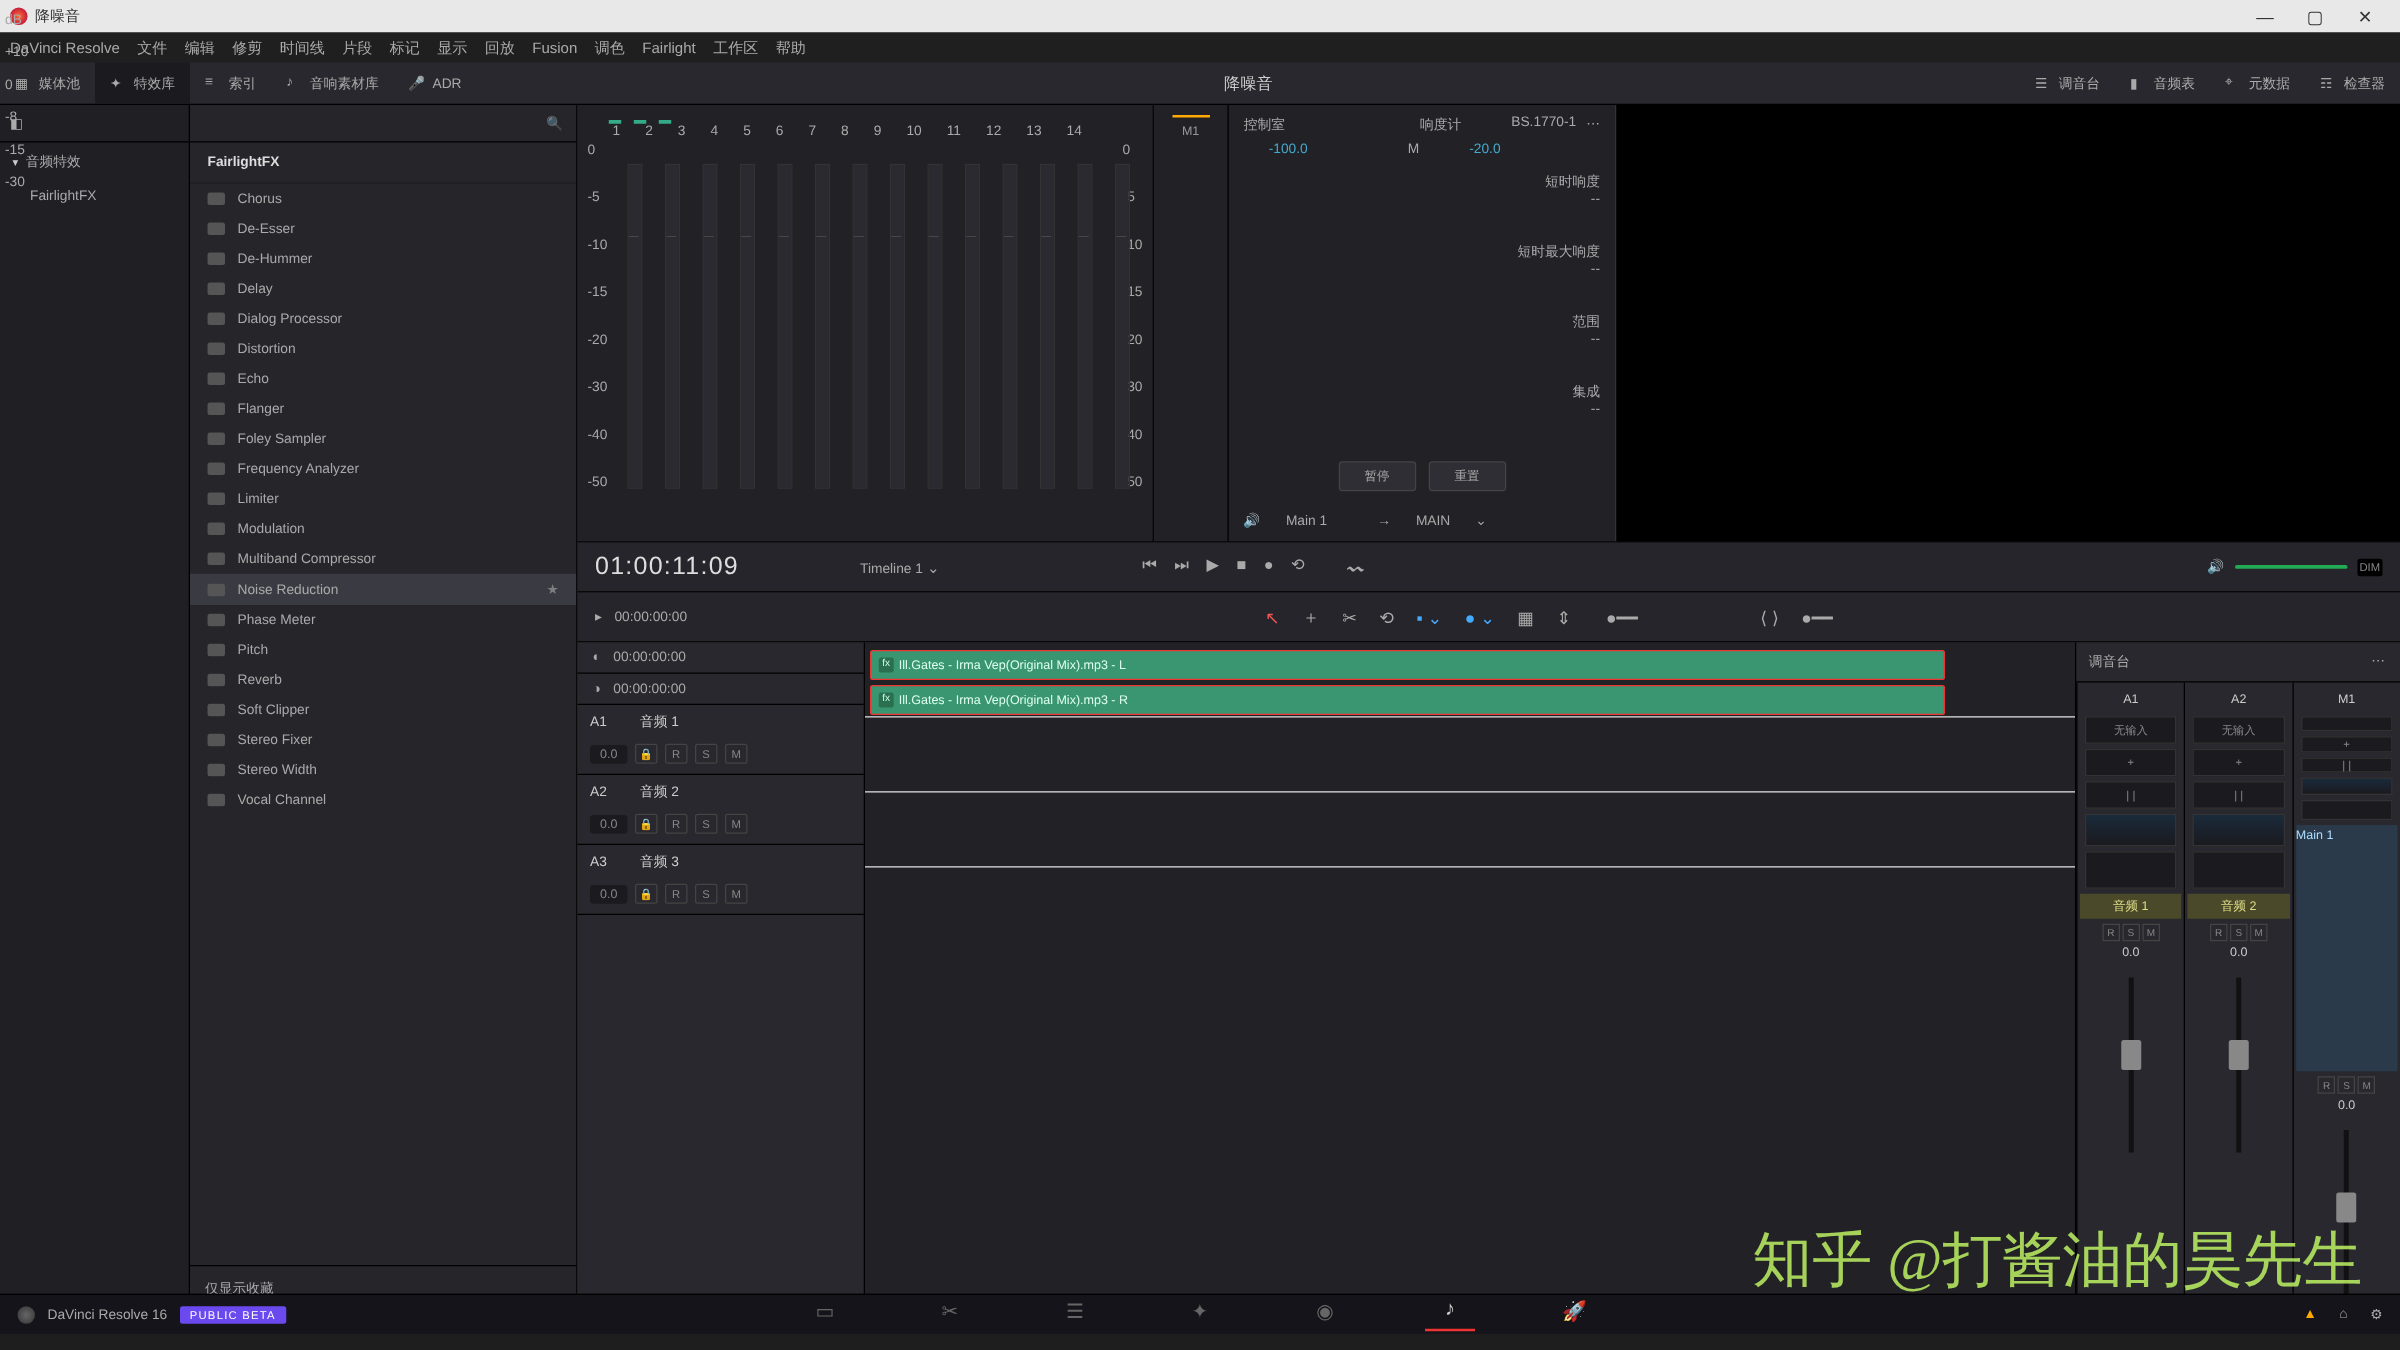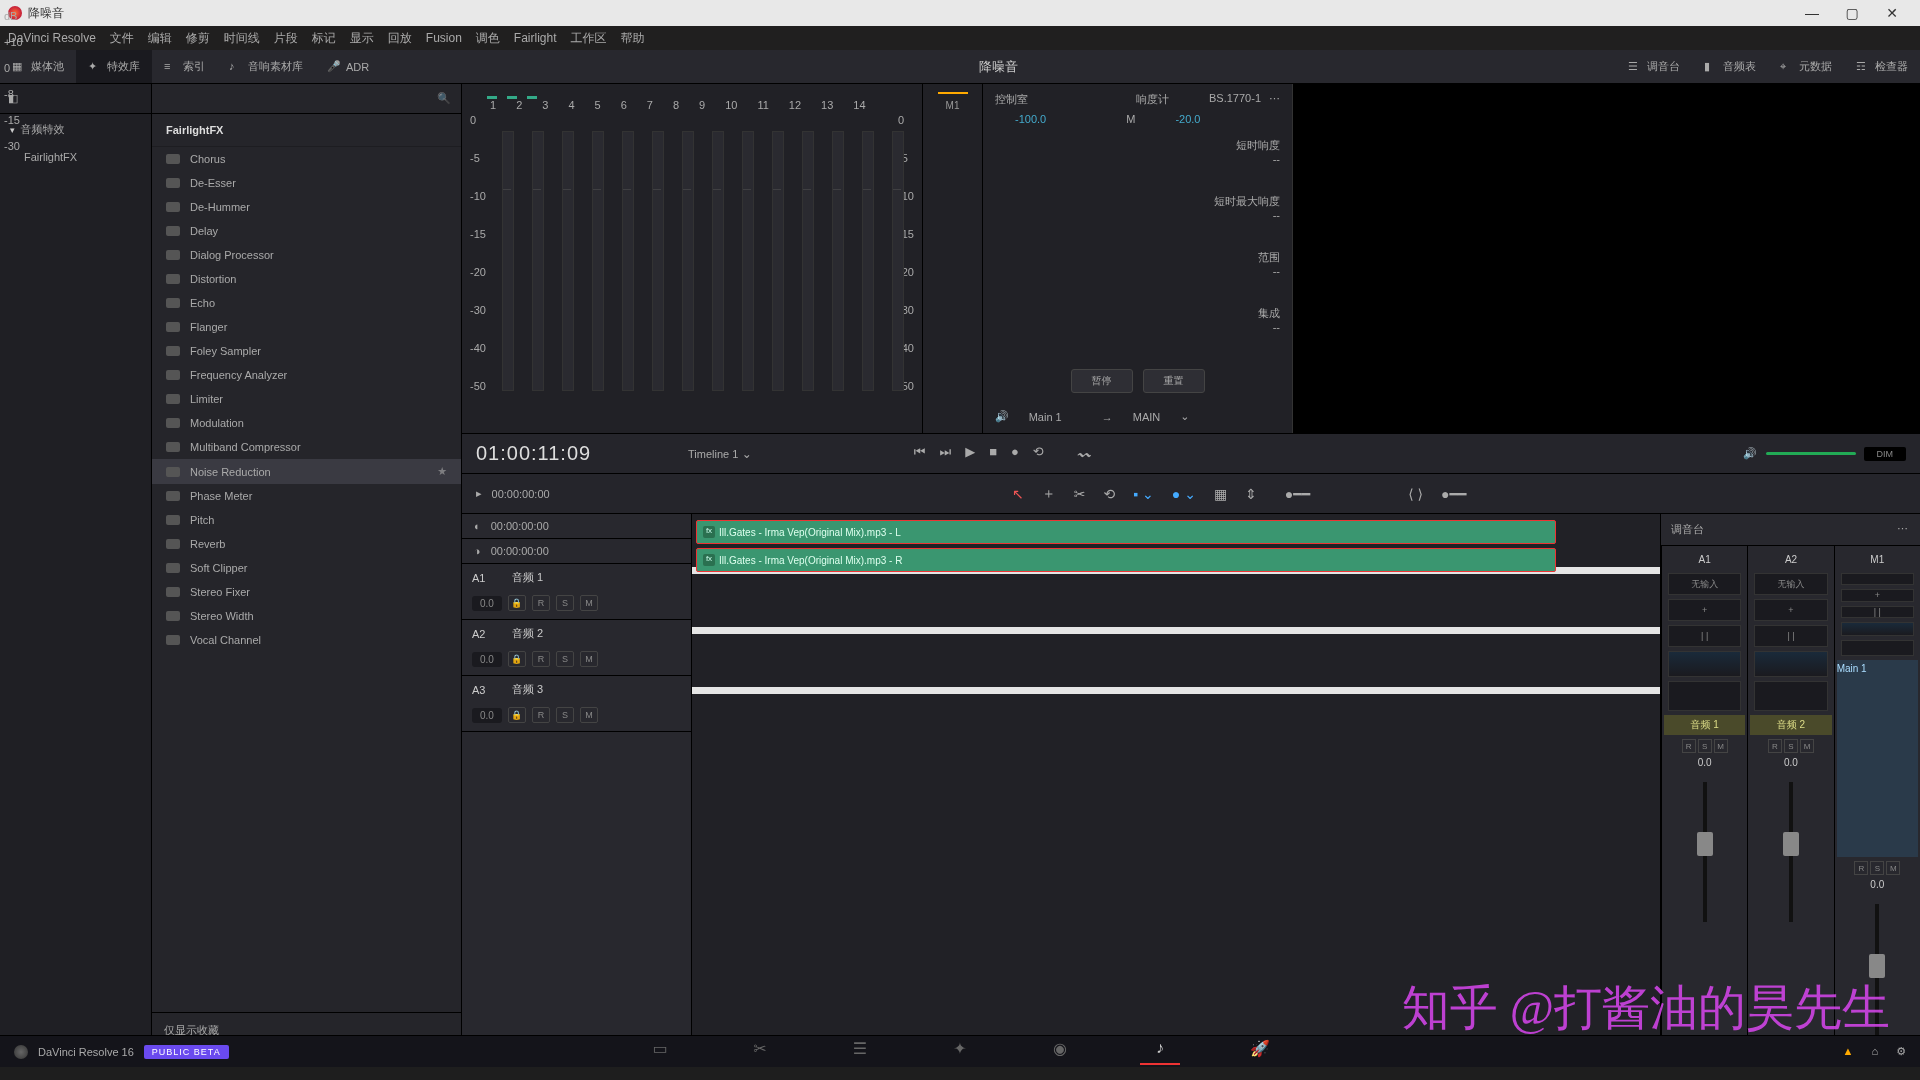--- a/index.html
+++ b/index.html
@@ -55,21 +55,21 @@
 .control-room .footer { position:absolute; bottom:10px; left:12px; right:12px; display:flex; gap:20px; color:#888; font-size:10px; align-items:center; }
 .viewer { flex:1; background:#000; border-left:1px solid #333; }
 .timeline-area { flex:1; display:flex; flex-direction:column; }
 .transport { height:40px; background:#25252b; border-bottom:1px solid #000; display:flex; align-items:center; padding:0 14px; gap:12px; }
 .transport .tc { color:#ddd; font-size:20px; font-weight:300; letter-spacing:1px; width:200px; }
 .transport .tlname { color:#aaa; font-size:12px; }
 .transport .controls { display:flex; gap:14px; margin-left:150px; }
 .transport .controls span { color:#aaa; font-size:13px; }
 .transport .vol { margin-left:auto; display:flex; align-items:center; gap:8px; }
 .transport .vol .track { width:90px; height:3px; background:#2a5; border-radius:2px; }
-.transport .dim { background:#000000; color:#888; padding:2px 13px; font-size:9px; border-radius:2px; }
+.transport .dim { background:#000000; color:#888; padding:2px 2px; font-size:9px; border-radius:2px; }
 .toolstrip { height:40px; background:#25252b; border-bottom:1px solid #000; display:flex; align-items:center; }
 .toolstrip .tcmini { width:230px; padding:0 14px; }
 .toolstrip .tcmini .row { display:flex; align-items:center; gap:10px; color:#888; font-size:10px; padding:2px 0; }
 .toolstrip .tools { display:flex; gap:18px; margin-left:320px; align-items:center; }
 .toolstrip .tools span { color:#aaa; font-size:14px; }
 .toolstrip .tools .sel { color:#e55; }
 .toolstrip .tools .flag1 { color:#4af; }
 .toolstrip .tools .flag2 { color:#4af; }
 .timeline-body { flex:1; display:flex; background:#1f1f24; }
 .track-headers { width:230px; background:#28282e; border-right:1px solid #000; }
@@ -80,21 +80,21 @@
 .track-headers .thdr .r2 { display:flex; align-items:center; padding:4px 10px 8px; gap:6px; }
 .track-headers .thdr .r2 .db { background:#1a1a1f; color:#888; padding:2px 8px; border-radius:3px; font-size:10px; }
 .track-headers .thdr .r2 .sq { width:18px; height:16px; border:1px solid #444; border-radius:2px; display:flex; align-items:center; justify-content:center; font-size:9px; color:#888; }
 .track-headers .tcrow { display:flex; align-items:center; gap:10px; padding:6px 12px; border-bottom:1px solid #000; color:#888; font-size:10px; }
 .tracks-area { flex:1; position:relative; background:#212126; overflow:hidden; }
 .ruler { height:58px; border-bottom:1px solid #000; position:relative; background:#25252b; }
 .ruler .tick { position:absolute; top:36px; color:#777; font-size:9px; }
 .ruler .playhead { position:absolute; top:28px; width:0; height:0; border-left:6px solid transparent; border-right:6px solid transparent; border-top:8px solid #e33; }
 .ruler .playline { position:absolute; top:36px; bottom:-600px; width:1px; background:#e33; }
 .ruler .inpoint { position:absolute; top:50px; width:8px; height:8px; background:#38e; border-radius:50%; }
-.track-lane { height:60px; border-bottom:7px solid #e5e5e5; position:relative; display:flex; align-items:center; }
+.track-lane { height:60px; border-bottom:1px solid #e5e5e5; position:relative; display:flex; align-items:center; }
 .clip { position:absolute; height:24px; background:#3a9670; border:1px solid #e33; border-radius:2px; display:flex; align-items:center; padding:0 6px; gap:4px; overflow:hidden; }
 .clip .fxb { width:12px; height:12px; background:#2a7050; border-radius:2px; font-size:8px; color:#cfe; text-align:center; }
 .clip .cname { color:#dfe; font-size:10px; white-space:nowrap; }
 .mixer-panel { width:260px; background:#28282e; border-left:1px solid #000; display:flex; flex-direction:column; }
 .mixer-panel .mhdr { padding:8px 10px; color:#ccc; border-bottom:1px solid #000; display:flex; }
 .mixer-panel .mhdr .dots { margin-left:auto; letter-spacing:2px; }
 .mixer-panel .strips { flex:1; display:flex; }
 .mixer-panel .strip { flex:1; border-left:1px solid #000; display:flex; flex-direction:column; align-items:center; padding:4px 2px; gap:4px; }
 .mixer-panel .strip .sname { color:#ccc; font-size:10px; padding:4px 0; }
 .mixer-panel .strip .box { width:90%; height:22px; background:#1a1a1f; border:1px solid #333; display:flex; align-items:center; justify-content:center; font-size:9px; color:#888; }
@@ -109,21 +109,21 @@
 .mixer-panel .fader-knob { position:absolute; top:50px; left:-6px; width:16px; height:24px; background:#888; border-radius:2px; }
 .mixer-panel .fscale { position:absolute; left:4px; top:10px; display:flex; flex-direction:column; gap:14px; font-size:8px; color:#666; }
 .bottombar { position:absolute; bottom:13px; left:0; right:0; height:32px; background:#14141a; border-top:1px solid #000; display:flex; align-items:center; padding:0 14px; gap:10px; }
 .bottombar .logo2 { width:14px; height:14px; background:radial-gradient(circle,#666,#333); border-radius:50%; }
 .bottombar .ver { color:#aaa; font-size:11px; }
 .bottombar .badge { background:#6a4aef; color:#fff; padding:2px 8px; font-size:9px; border-radius:2px; letter-spacing:1px; }
 .bottombar .pages { position:absolute; left:50%; transform:translateX(-50%); display:flex; gap:60px; }
 .bottombar .pages span { color:#666; font-size:16px; width:40px; text-align:center; }
 .bottombar .pages span.active { color:#ccc; border-bottom:2px solid #e33; padding-bottom:6px; }
 .bottombar .rbtns { margin-left:auto; display:flex; gap:18px; color:#888; }
-.watermark { position:absolute; right:30px; bottom:40px; font-size:48px; color:#d946ef; font-weight:300; opacity:.85; font-family:"Microsoft YaHei"; }
+.watermark { position:absolute; right:30px; bottom:40px; font-size:48px; color:#bef264; font-weight:300; opacity:.85; font-family:"Microsoft YaHei"; }
 </style>
 </head>
 <body>
 
 <div class="titlebar">
   <span class="logo"></span>
   <span class="title">降噪音</span>
   <span class="winbtn">—</span>
   <span class="winbtn">▢</span>
   <span class="winbtn">✕</span>

